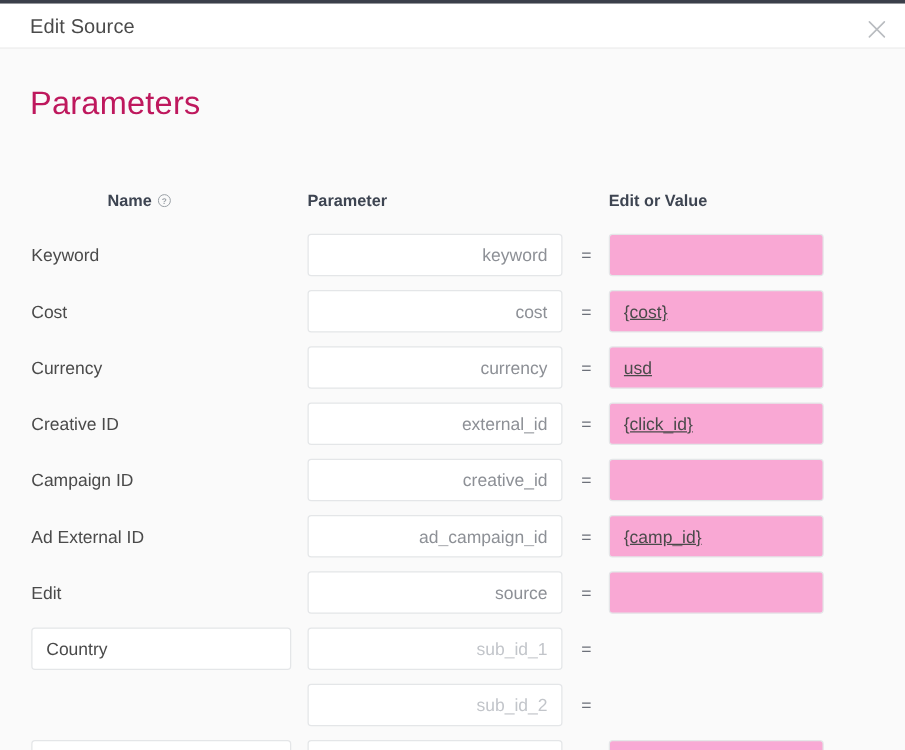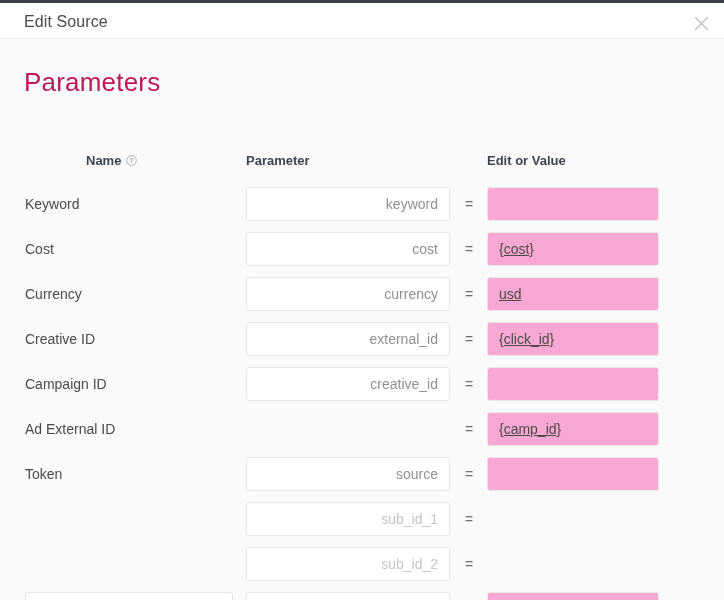--- a/index.html
+++ b/index.html
@@ -259,30 +259,32 @@
           <input type="text" class="value-input" value="{click_id}" style="">
         </div>
         <div class="row">
           <div class="name-label">Campaign ID</div>
           <input type="text" class="param-input" value="creative_id" style="">
           <div class="equals">=</div>
           <input type="text" class="value-input" style="">
         </div>
         <div class="row">
           <div class="name-label">Ad External ID</div>
+          <input type="text" class="param-input" value="ad_campaign_id" style="">
           <div class="equals">=</div>
           <input type="text" class="value-input" value="{camp_id}" style="">
         </div>
         <div class="row">
-          <div class="name-label">Token</div>
+          <div class="name-label">Edit</div>
           <input type="text" class="param-input" value="source" style="">
           <div class="equals">=</div>
           <input type="text" class="value-input" style="">
         </div>
         <div class="row">
+          <input type="text" class="name-input" value="Country" style="">
           <input type="text" class="param-input faint" placeholder="sub_id_1" style="">
           <div class="equals">=</div>
         </div>
         <div class="row">
           <input type="text" class="param-input faint" placeholder="sub_id_2" style="">
           <div class="equals">=</div>
         </div>
         <div class="row">
           <input type="text" class="name-input" placeholder="Sub id 3" style="">
           <input type="text" class="param-input faint" placeholder="sub_id_3" style="">

